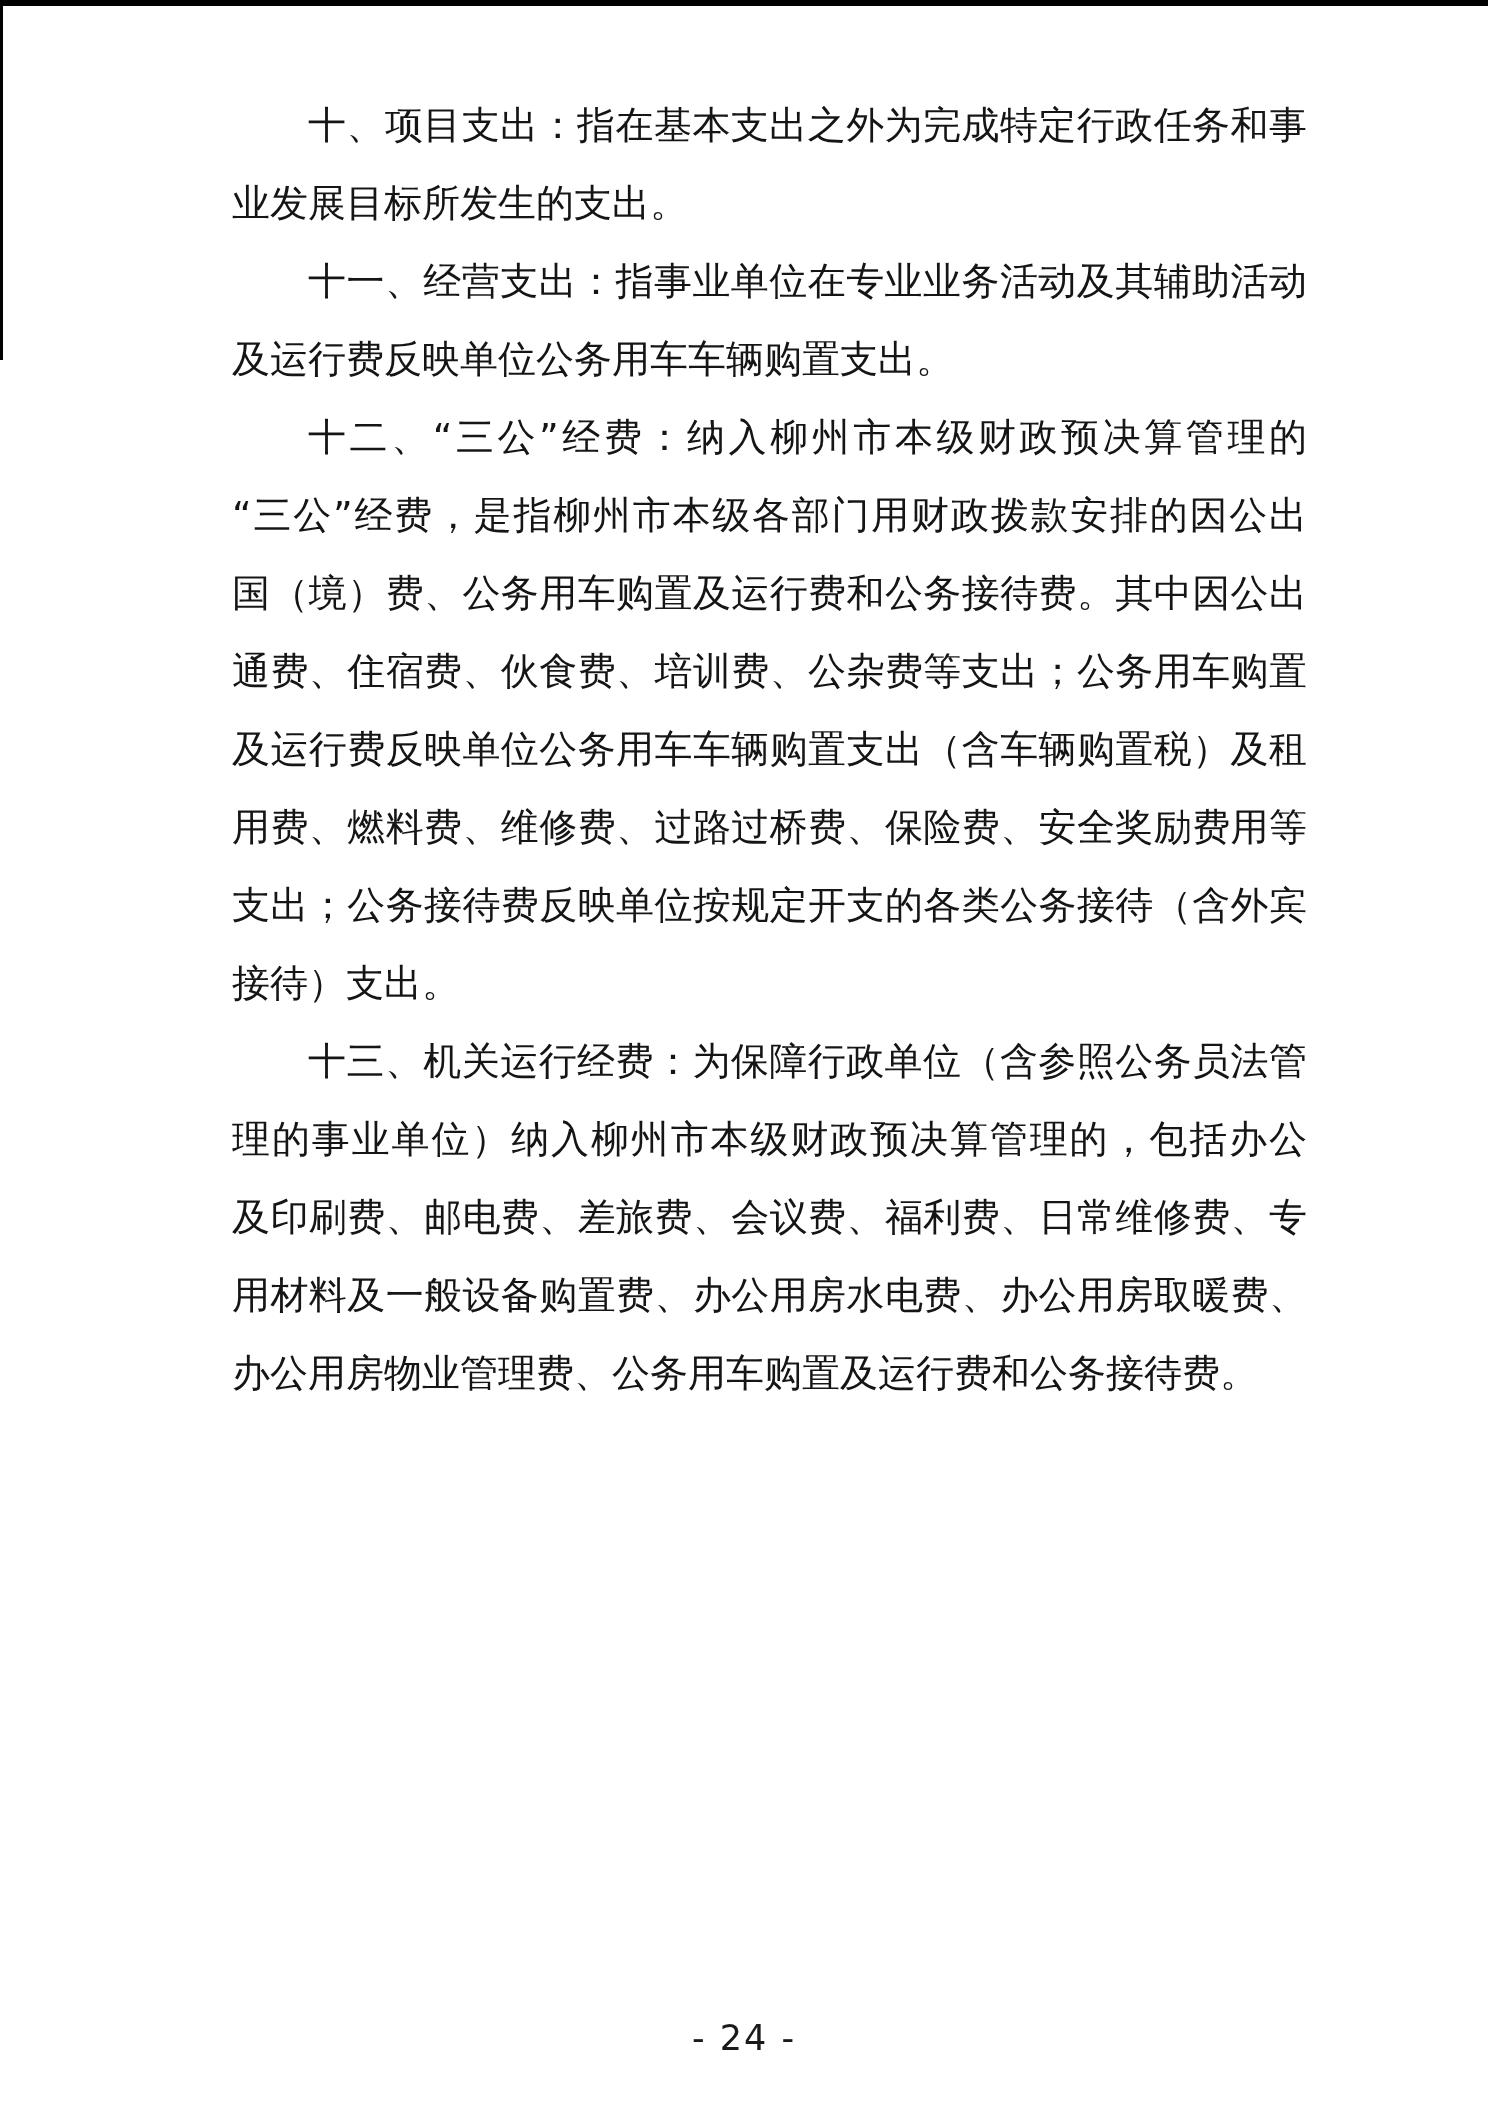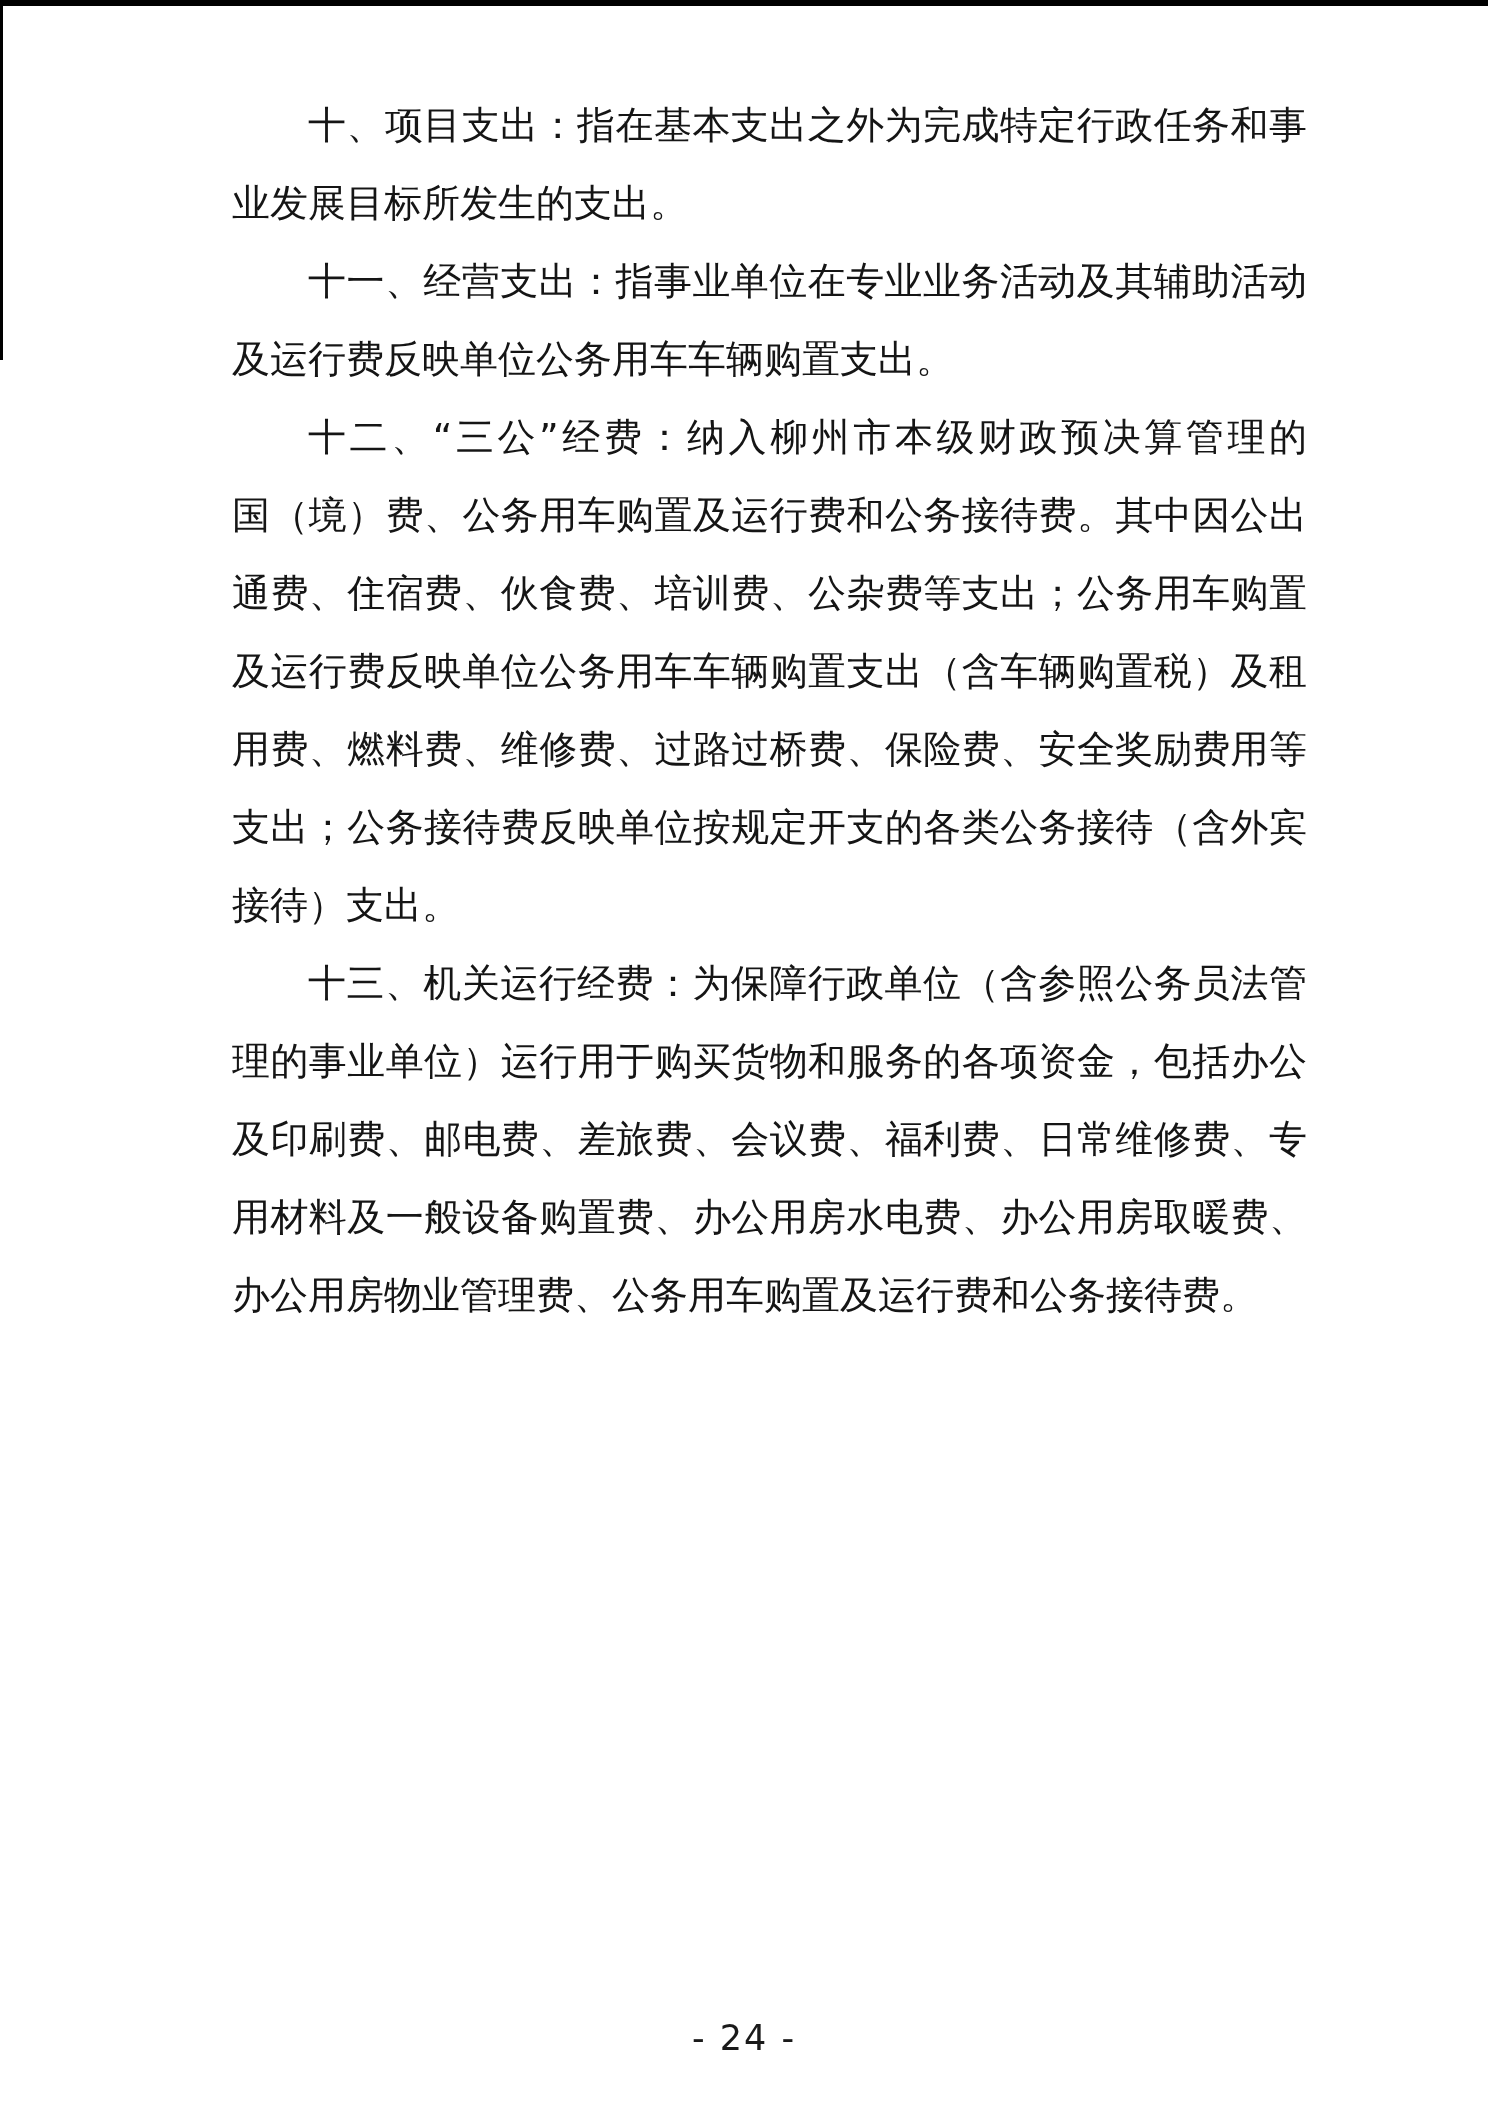--- a/index.html
+++ b/index.html
@@ -84,31 +84,32 @@
     <div class="line">业发展目标所发生的支出。</div>
   </section>
 
   <section class="paragraph">
     <div class="line indent just">十一、经营支出：指事业单位在专业业务活动及其辅助活动</div>
     <div class="line">及运行费反映单位公务用车车辆购置支出。</div>
   </section>
 
   <section class="paragraph">
     <div class="line indent just">十二、“三公”经费：纳入柳州市本级财政预决算管理的</div>
+    <div class="line just">“三公”经费，是指柳州市本级各部门用财政拨款安排的因公出</div>
     <div class="line just">国（境）费、公务用车购置及运行费和公务接待费。其中因公出</div>
     <div class="line just">通费、住宿费、伙食费、培训费、公杂费等支出；公务用车购置</div>
     <div class="line just">及运行费反映单位公务用车车辆购置支出（含车辆购置税）及租</div>
     <div class="line just">用费、燃料费、维修费、过路过桥费、保险费、安全奖励费用等</div>
     <div class="line just">支出；公务接待费反映单位按规定开支的各类公务接待（含外宾</div>
     <div class="line">接待）支出。</div>
   </section>
 
   <section class="paragraph">
     <div class="line indent just">十三、机关运行经费：为保障行政单位（含参照公务员法管</div>
-    <div class="line just">理的事业单位）运行用于购买货物和服务的各项资金，包括办公</div>
+    <div class="line just">理的事业单位）纳入柳州市本级财政预决算管理的，包括办公</div>
     <div class="line just">及印刷费、邮电费、差旅费、会议费、福利费、日常维修费、专</div>
     <div class="line just">用材料及一般设备购置费、办公用房水电费、办公用房取暖费、</div>
     <div class="line">办公用房物业管理费、公务用车购置及运行费和公务接待费。</div>
   </section>
 
 </main>
 
 <footer class="page-footer">
   <span class="page-number">- 24 -</span>
 </footer>

